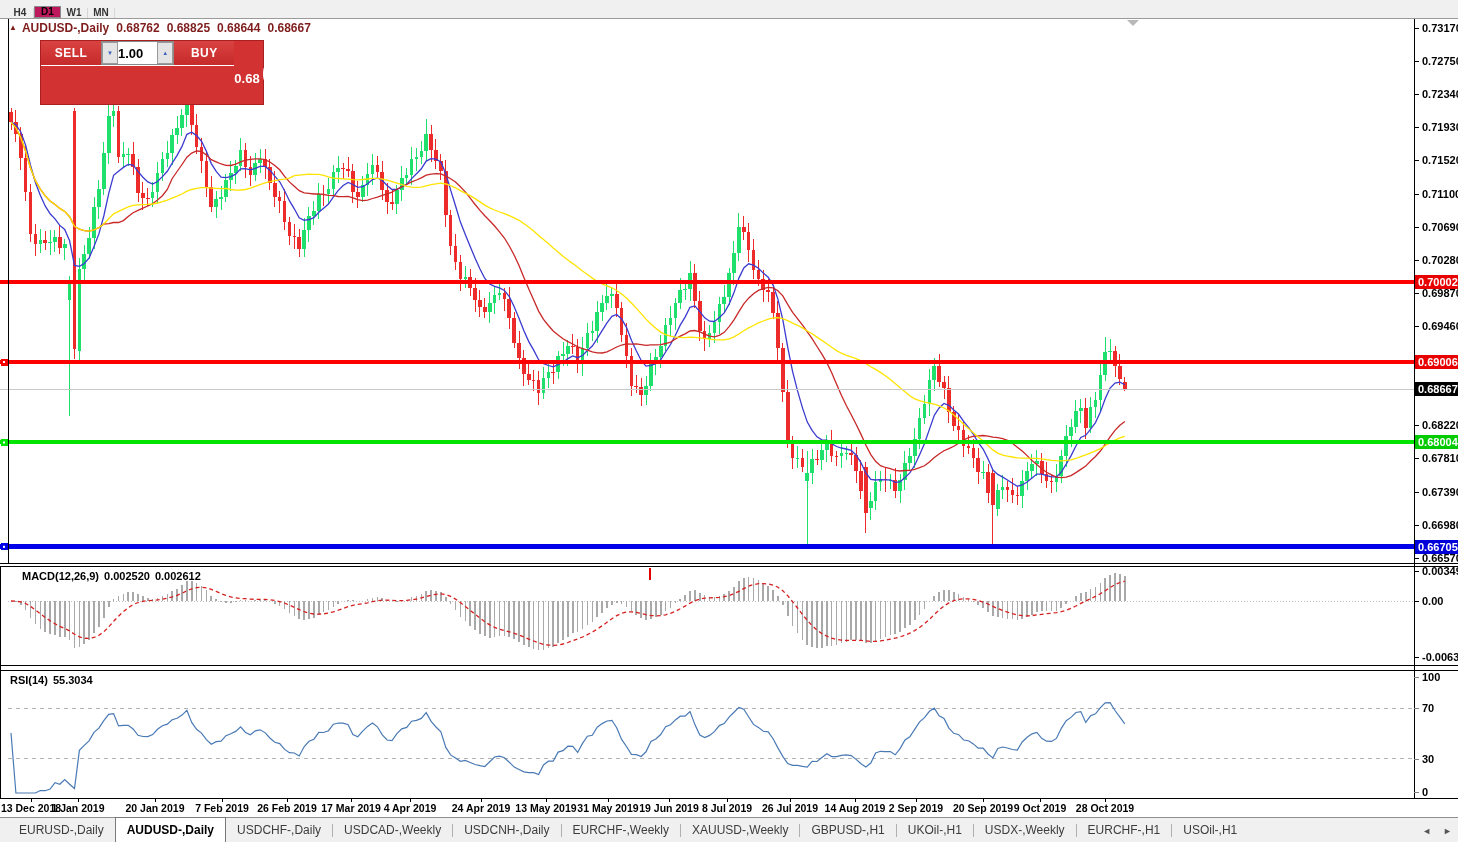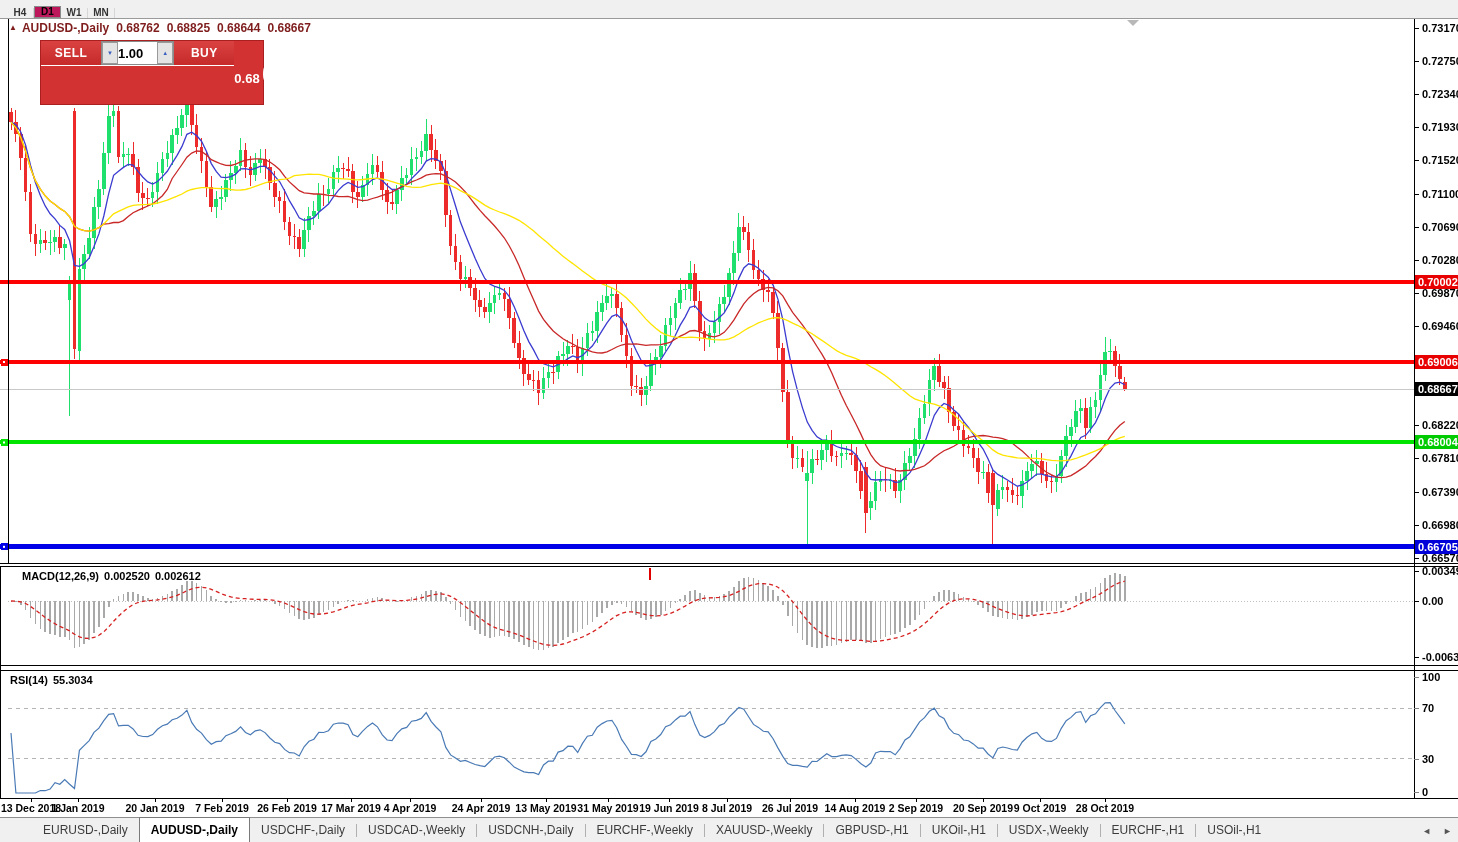--- a/index.html
+++ b/index.html
@@ -55,21 +55,21 @@
   .pfx { font-size:13px; font-weight:bold; margin-right:2px; position:relative; top:6px; }
   .big { font-size:34px; font-weight:bold; line-height:34px; }
   .sup { font-size:15px; font-weight:bold; position:relative; top:-9px; margin-left:1px; }
   
   .indlabel { position:absolute; z-index:20; font-size:11px; font-weight:bold; color:#000; white-space:nowrap; }
   .indlabel span { margin-right:5px; }
   
   #tabbar {
     position:absolute; left:0; top:817px; width:1458px; height:25px;
     background:#f0f0f0; border-top:1px solid #8f8f8f; z-index:30;
-    display:flex; align-items:stretch; font-size:12px; color:#3c3c3c;padding-left:24px;
+    display:flex; align-items:stretch; font-size:12px; color:#3c3c3c;
   }
   .tab { display:flex; align-items:center; padding:0 11px; cursor:pointer; white-space:nowrap; }
   .tab.active {
     background:#ffffff; border:1px solid #7a7a7a; border-bottom:none;
     font-weight:bold; color:#000; margin-top:-1px;
   }
   .tabsep { width:1px; height:13px; background:#b0b0b0; align-self:center; }
   #tabnav { position:absolute; right:6px; top:0; height:25px; display:flex; align-items:center; gap:12px; color:#555; font-size:9px; }
   #tabnav span { cursor:pointer; }
 </style>

